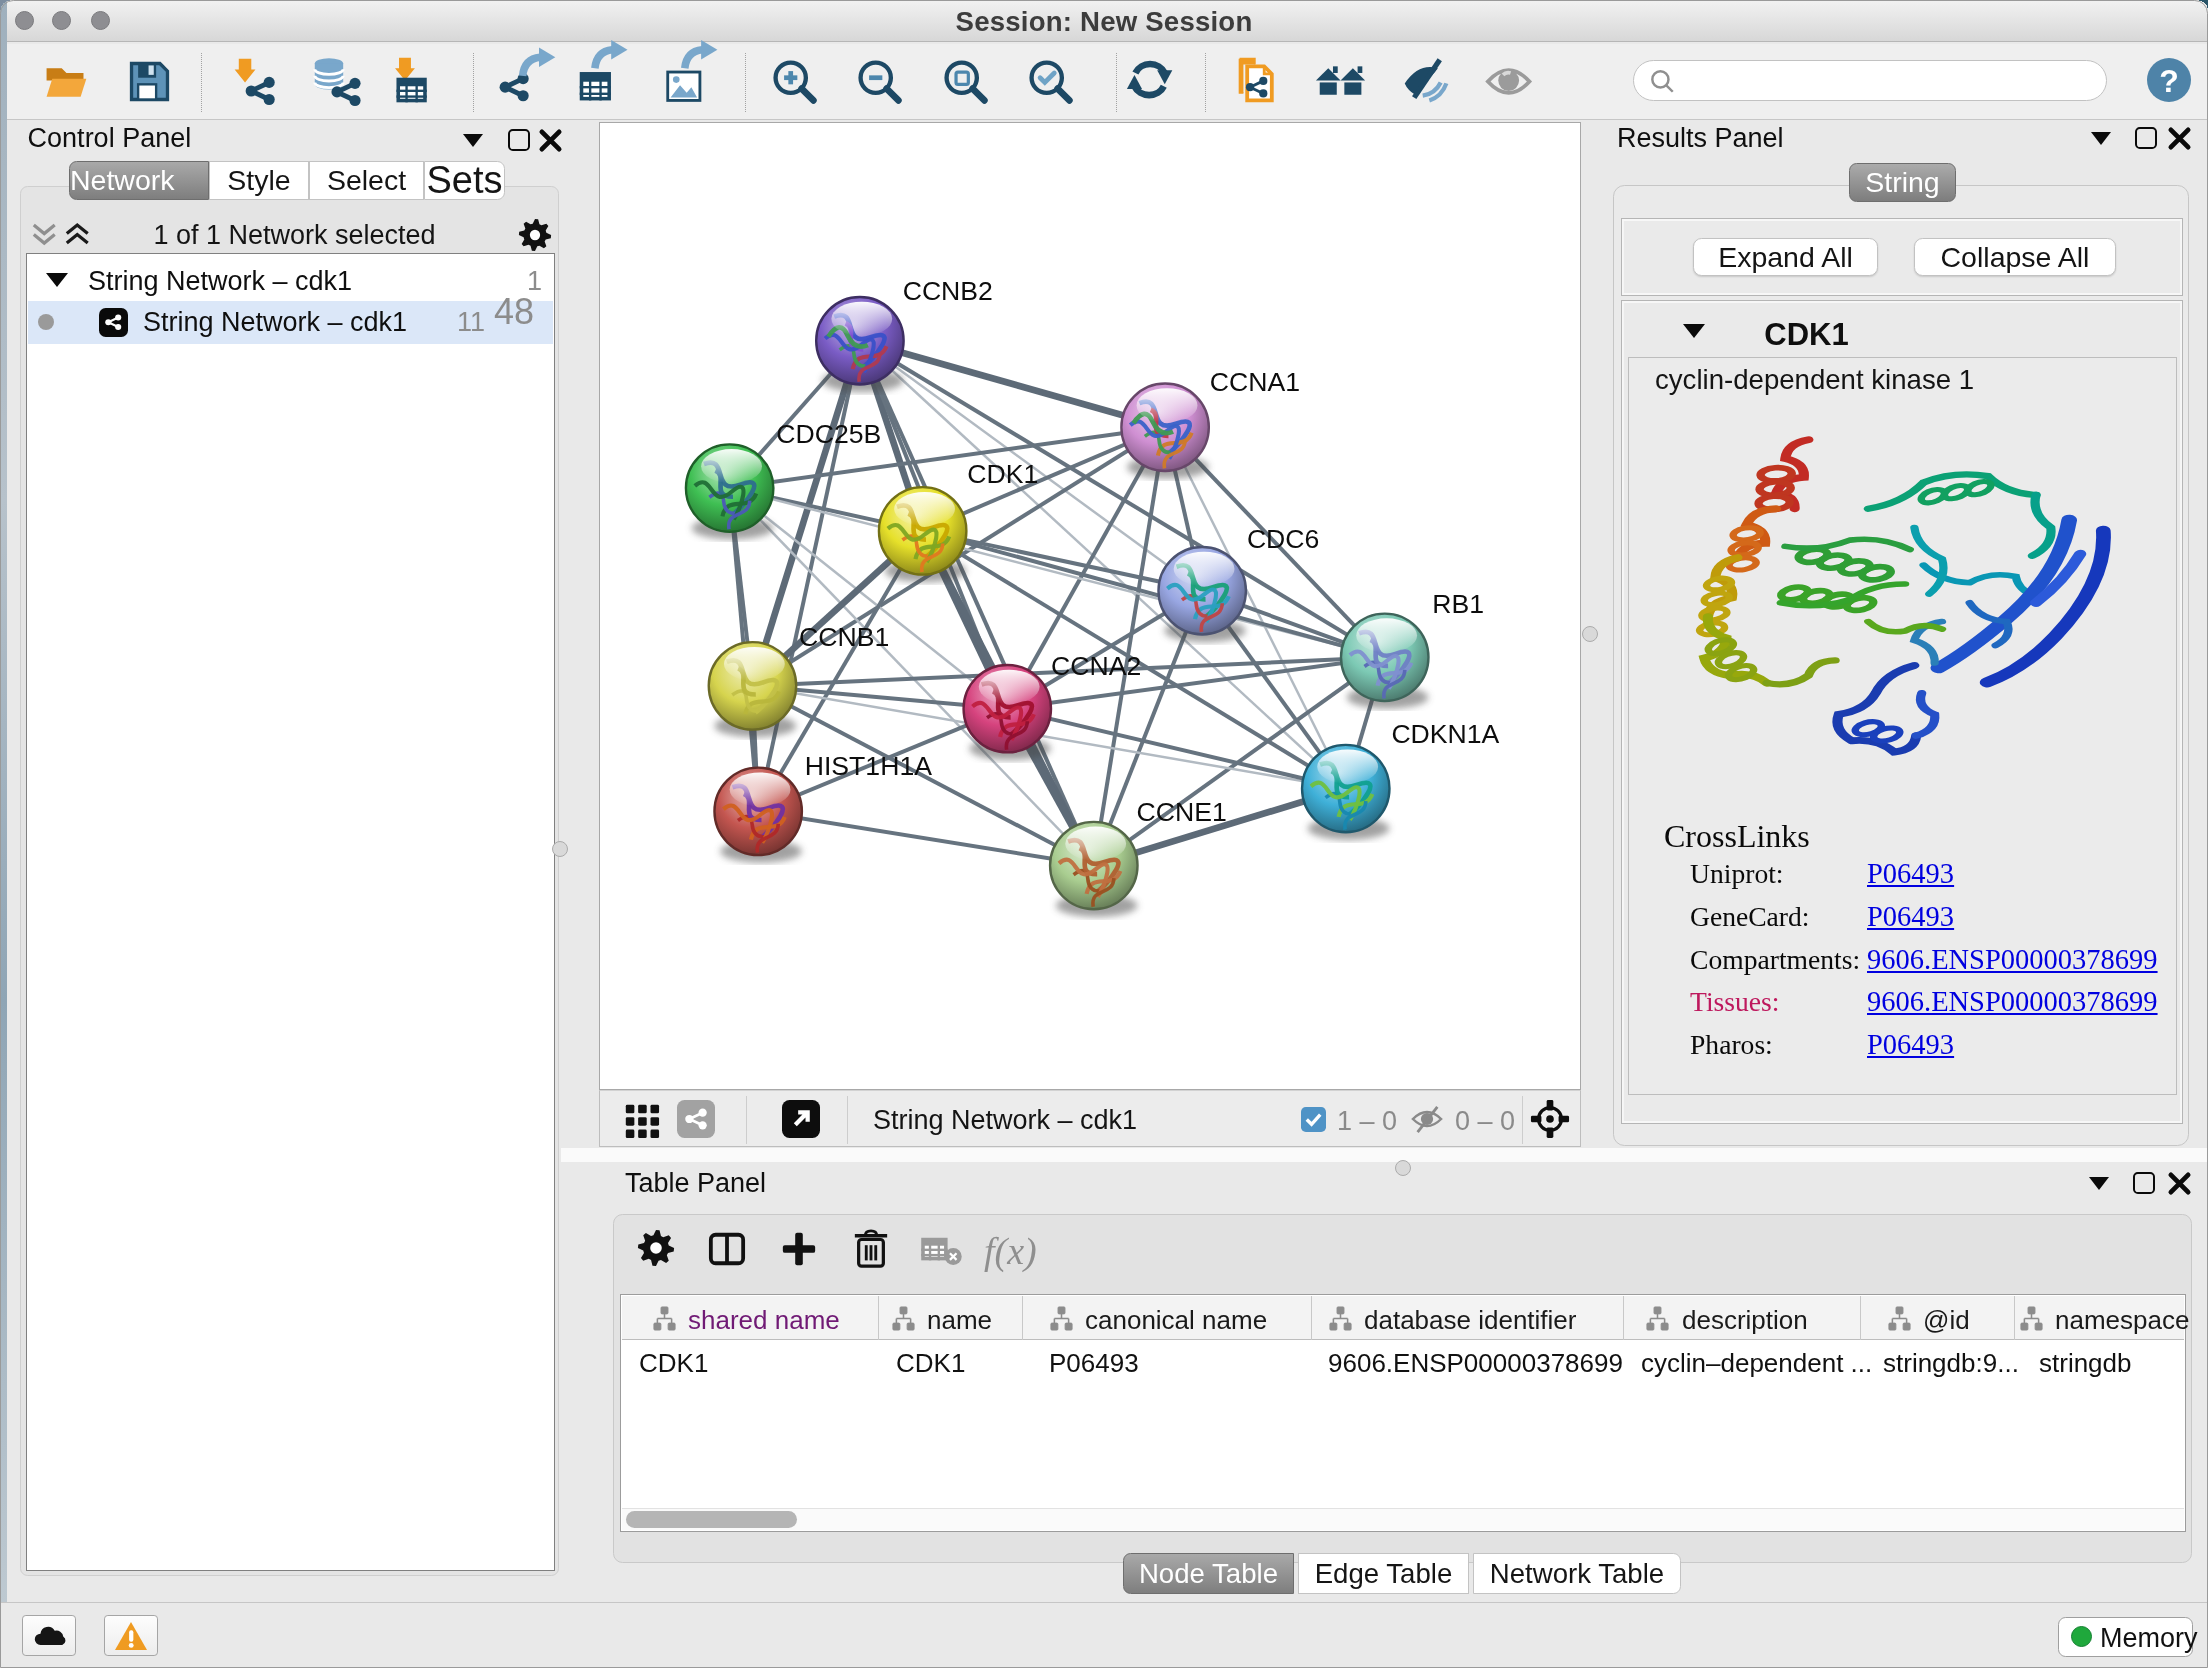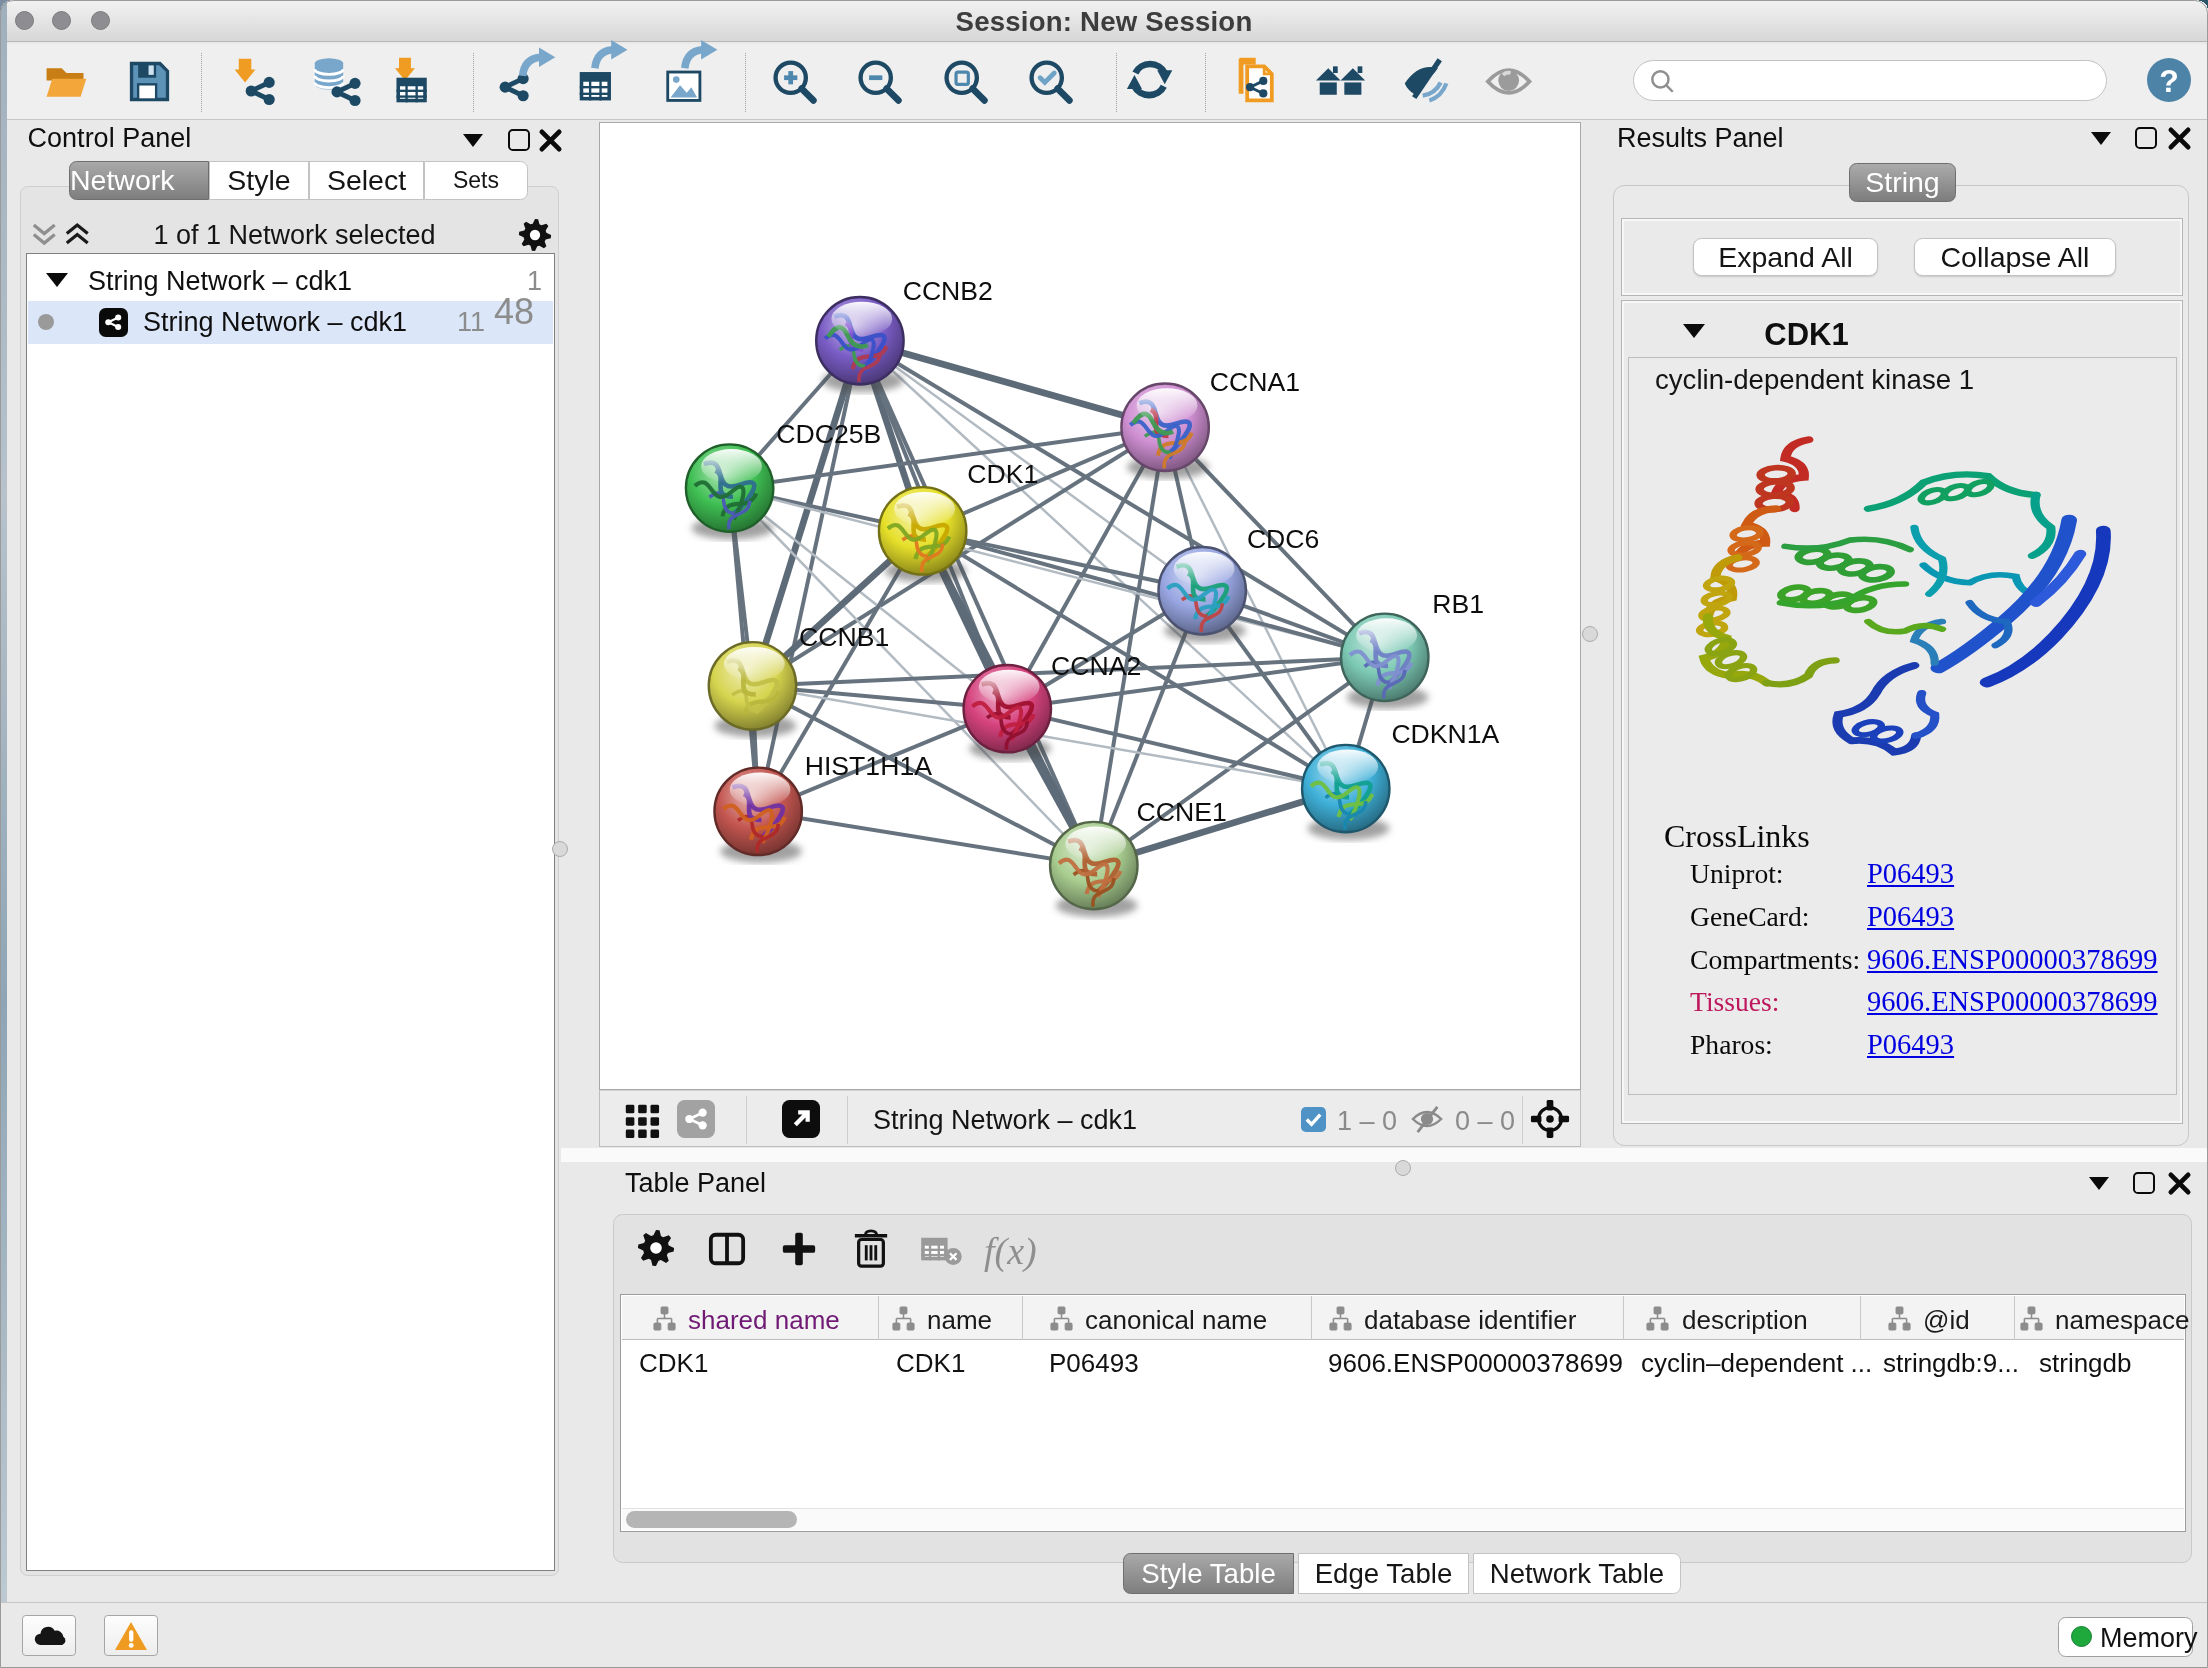--- a/index.html
+++ b/index.html
@@ -174,21 +174,21 @@
 <div class="ab" style="left:508px;top:129px;">
     <div class="sqr"></div>
   </div>
 <svg class="ab" style="left:539px;top:129px;overflow:visible" width="23" height="23" viewBox="0 0 24 24">
     <path d="M3,3 L21,21 M21,3 L3,21" stroke="#0a0a0a" stroke-width="5" stroke-linecap="round"></path>
   </svg>
 <div class="ab" style="left:20px;top:186px;width:539px;height:1390px;background:#e4e4e4;border:1px solid #cfcfcf;border-radius:7.6px"></div>
 <div class="ab tabgray" style="left:69px;top:161px;width:140px;height:39px;border-radius:7.6px 0 0 7.6px;font-size:28.5px;line-height:37px">Network</div>
 <div class="ab tabwhite" style="left:209px;top:161px;width:100px;height:39px;;font-size:28.5px;text-align:center;line-height:37px">Style</div>
 <div class="ab tabwhite" style="left:309px;top:161px;width:115px;height:39px;;font-size:28.5px;text-align:center;line-height:37px">Select</div>
-<div class="ab tabwhite" style="left:424px;top:161px;width:104px;height:39px;border-radius:0 7.6px 7.6px 0;font-size:23px;text-align:center;line-height:37px">Sets</div>
+<div class="ab tabwhite" style="left:424px;top:161px;width:81px;height:39px;border-radius:0 7.6px 7.6px 0;font-size:38px;text-align:center;line-height:37px">Sets</div>
 <svg class="ab" style="left:30px;top:221px;overflow:visible" width="28.5" height="27" viewBox="0 0 30 28">
     <path d="M4,4 l11,9 11,-9 M4,14 l11,9 11,-9" fill="none" stroke="#8f8f8f" stroke-width="3.4"></path>
   </svg>
 <svg class="ab" style="left:63px;top:221px;overflow:visible" width="28.5" height="27" viewBox="0 0 30 28">
     <path d="M4,13 l11,-9 11,9 M4,23 l11,-9 11,9" fill="none" stroke="#1a1a1a" stroke-width="3.4"></path>
   </svg>
 <div class="ab" style="left:95px;top:220px;width:399px;height:28.5px;text-align:center;font-size:27px;color:#141414">1 of 1 Network selected</div>
 <svg class="ab" style="left:517px;top:217px;overflow:visible" width="36" height="36" viewBox="0 0 38 38">
     <polygon points="19.0,2.0 22.3,2.3 23.7,7.7 25.8,8.8 31.0,7.0 33.1,9.6 30.3,14.3 31.0,16.6 36.0,19.0 35.7,22.3 30.3,23.7 29.2,25.8 31.0,31.0 28.4,33.1 23.7,30.3 21.4,31.0 19.0,36.0 15.7,35.7 14.3,30.3 12.2,29.2 7.0,31.0 4.9,28.4 7.7,23.7 7.0,21.4 2.0,19.0 2.3,15.7 7.7,14.3 8.8,12.2 7.0,7.0 9.6,4.9 14.3,7.7 16.6,7.0" fill="#111"></polygon>
     <circle cx="19" cy="19" r="5.44" fill="white"></circle>
@@ -847,21 +847,21 @@
   </svg>
 <div class="ab" style="left:639px;top:1348px;width:323px;height:28.5px;font-size:26px;color:#111">CDK1</div>
 <div class="ab" style="left:896px;top:1348px;width:323px;height:28.5px;font-size:26px;color:#111">CDK1</div>
 <div class="ab" style="left:1049px;top:1348px;width:323px;height:28.5px;font-size:26px;color:#111">P06493</div>
 <div class="ab" style="left:1328px;top:1348px;width:323px;height:28.5px;font-size:26px;color:#111">9606.ENSP00000378699</div>
 <div class="ab" style="left:1641px;top:1348px;width:323px;height:28.5px;font-size:26px;color:#111">cyclin–dependent ...</div>
 <div class="ab" style="left:1883px;top:1348px;width:323px;height:28.5px;font-size:26px;color:#111">stringdb:9...</div>
 <div class="ab" style="left:2039px;top:1348px;width:323px;height:28.5px;font-size:26px;color:#111">stringdb</div>
 <div class="ab" style="left:622px;top:1508px;width:1562px;height:22px;background:#fafafa;border-top:1px solid #e2e2e2"></div>
 <div class="ab" style="left:626px;top:1511px;width:171px;height:17px;background:#b5b5b5;border-radius:8.6px"></div>
-<div class="ab" style="left:1123px;top:1553px;width:171px;height:41px;background:linear-gradient(#a9a9a9,#7e7e7e);border:1px solid #6e6e6e;border-radius:7.6px 0 0 7.6px;color:#fff;font-size:27.6px;text-align:center;line-height:39px">Style Table</div>
+<div class="ab" style="left:1123px;top:1553px;width:171px;height:41px;background:linear-gradient(#a9a9a9,#7e7e7e);border:1px solid #6e6e6e;border-radius:7.6px 0 0 7.6px;color:#fff;font-size:27.6px;text-align:center;line-height:39px">Node Table</div>
 <div class="ab" style="left:1298px;top:1553px;width:171px;height:41px;background:#fff;border:1px solid #c3c3c3;color:#151515;font-size:27.6px;text-align:center;line-height:39px">Edge Table</div>
 <div class="ab" style="left:1473px;top:1553px;width:208px;height:41px;background:#fff;border:1px solid #c3c3c3;border-radius:0 7.6px 7.6px 0;color:#151515;font-size:27.6px;text-align:center;line-height:39px">Network Table</div>
 <div class="ab" style="left:0px;top:1602px;width:2208px;height:67px;background:#e9e9e9;border-top:1.9px solid #c6c6c6"></div>
 <div class="ab" style="left:22px;top:1615px;width:54px;height:41px;background:linear-gradient(#fdfdfd,#ededed);border:1.9px solid #a5a5a5;border-radius:3.8px"></div>
 <svg class="ab" style="left:31px;top:1624px;overflow:visible" width="36" height="25" viewBox="0 0 38 26">
     <path d="M10,22 a6,6 0 0 1 0,-12 a8,8 0 0 1 15,-3 a7,7 0 0 1 9,6 a5,5 0 0 1 -1,9 z" fill="#151515"></path>
   </svg>
 <div class="ab" style="left:104px;top:1615px;width:54px;height:41px;background:linear-gradient(#fdfdfd,#ededed);border:1.9px solid #a5a5a5;border-radius:3.8px"></div>
 <svg class="ab" style="left:113px;top:1620px;overflow:visible" width="36" height="32" viewBox="0 0 38 34">
     <path d="M19,2 L36,32 H2 z" fill="#ef9b22"></path>

